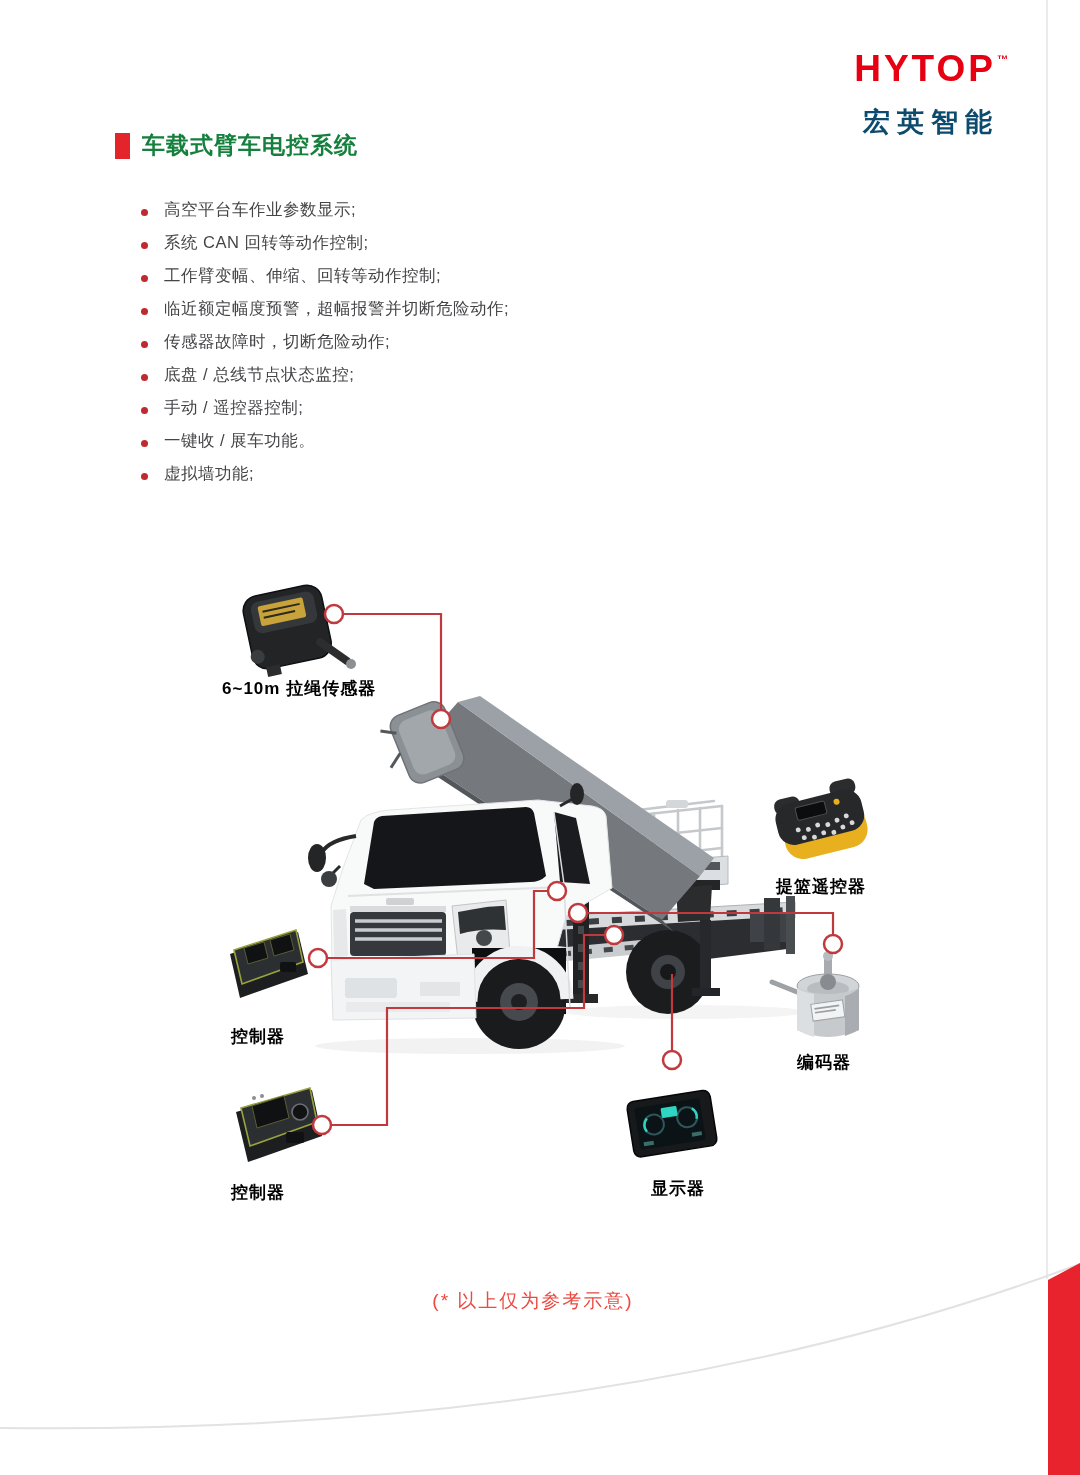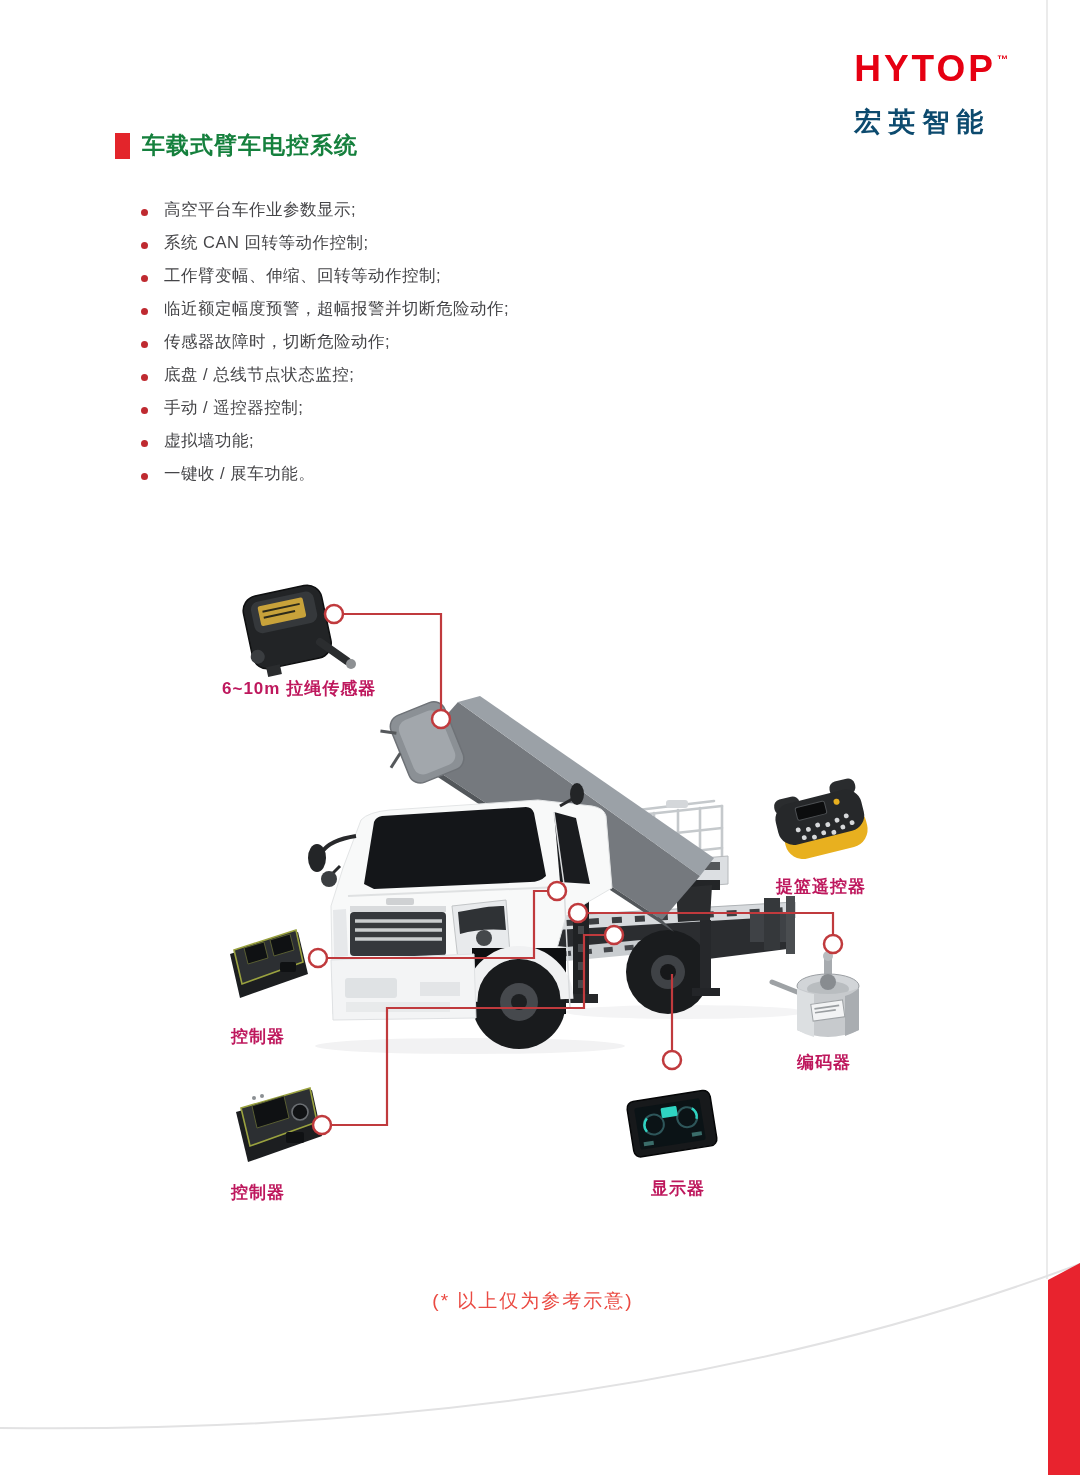--- a/index.html
+++ b/index.html
@@ -1,35 +1,35 @@
 <!DOCTYPE html>
 <html><head>
 <meta charset="utf-8">
 <style>
   html,body{margin:0;padding:0;background:#ffffff;}
   .page{
     position:relative;width:1080px;height:1475px;background:#ffffff;overflow:hidden;
     font-family:"Liberation Sans","DejaVu Sans",sans-serif;
   }
   
-  .logo{position:absolute;top:50px;right:72px;text-align:left;line-height:1;}
+  .logo{position:absolute;top:50px;right:72px;text-align:center;line-height:1;}
   .logo-main{color:#e60012;font-size:37px;font-weight:bold;letter-spacing:3px;}
   .logo-tm{color:#e60012;font-size:11px;font-weight:bold;vertical-align:18px;margin-left:1px;}
   .logo-sub{color:#0c4a6e;font-size:27px;font-weight:bold;letter-spacing:7px;margin-top:22px;}
   
   .title-row{position:absolute;left:115px;top:130px;display:flex;align-items:center;}
   .title-marker{width:15px;height:26px;background:#e3252b;margin-right:12px;}
   .title-text{font-size:23px;font-weight:bold;color:#15803d;letter-spacing:1px;}
   
   .features{position:absolute;left:141px;top:192px;margin:0;padding:0;list-style:none;}
   .features li{display:flex;align-items:center;margin-bottom:13px;line-height:20px;margin-top:7px;}
   .features .dot{flex:none;width:7px;height:7px;border-radius:50%;background:#bf2a30;margin:7px 16px 0 0;}
   .features .ftext{font-size:16.5px;color:#454548;letter-spacing:0.5px;}
   
-  .dlabel{position:absolute;color:#be185d;font-weight:bold;font-size:17px;letter-spacing:1px;white-space:nowrap;}
+  .dlabel{position:absolute;color:#000000;font-weight:bold;font-size:17px;letter-spacing:1px;white-space:nowrap;}
   .note{position:absolute;left:533px;top:1288px;transform:translateX(-50%);
         color:#ea4a42;font-weight:normal;font-size:19px;letter-spacing:2px;white-space:nowrap;}
   
   .diagram-svg{position:absolute;left:0;top:0;}
   .cline{stroke:#c03a3d;stroke-width:2.2;fill:none;}
   .cring{fill:#ffffff;stroke:#c03a3d;stroke-width:2.5;}
   .cage{stroke:#c5c9cc;stroke-width:2.6;fill:none;stroke-linecap:round;}
 </style>
 </head>
 <body>
@@ -288,26 +288,26 @@
         <span class="ftext">底盘 / 总线节点状态监控;</span>
       </li>
 
       <li>
         <span class="dot"></span>
         <span class="ftext">手动 / 遥控器控制;</span>
       </li>
 
       <li>
         <span class="dot"></span>
+        <span class="ftext">一键收 / 展车功能。</span>
+      </li>
+
+      <li>
+        <span class="dot"></span>
         <span class="ftext">虚拟墙功能;</span>
-      </li>
-
-      <li>
-        <span class="dot"></span>
-        <span class="ftext">一键收 / 展车功能。</span>
       </li>
     </ul>
 
   <div class="dlabel" style="left:222px;top:677px;">6~10m 拉绳传感器</div>
   <div class="dlabel" style="left:776px;top:875px;">提篮遥控器</div>
   <div class="dlabel" style="left:231px;top:1025px;">控制器</div>
   <div class="dlabel" style="left:797px;top:1051px;">编码器</div>
   <div class="dlabel" style="left:231px;top:1181px;">控制器</div>
   <div class="dlabel" style="left:651px;top:1177px;">显示器</div>
 

